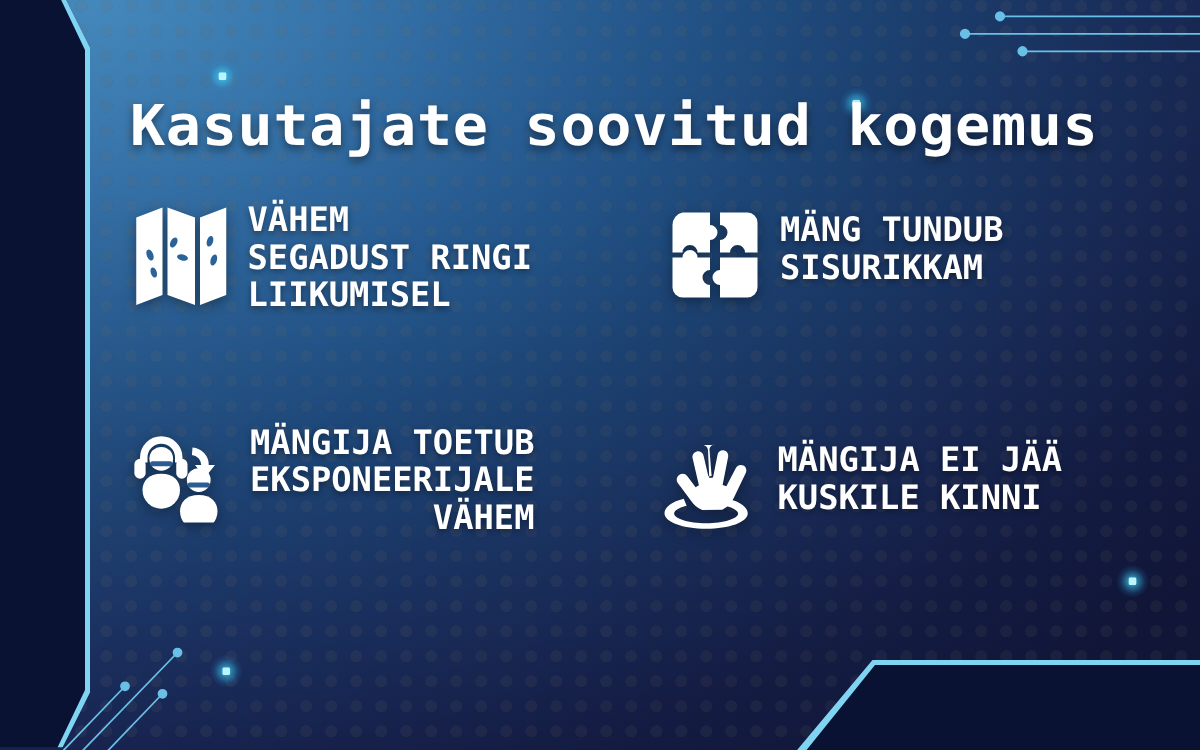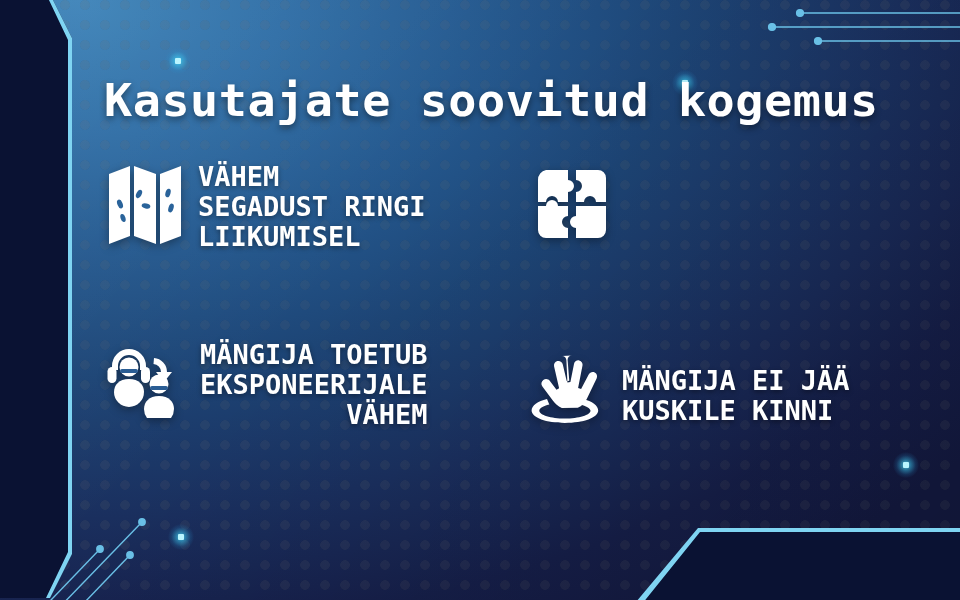--- a/index.html
+++ b/index.html
@@ -96,21 +96,21 @@
     letter-spacing:0px;
     text-transform:uppercase;
     text-shadow:0 2px 5px rgba(0,0,0,.4);
     white-space:pre-line;
     padding-top:2px;
   }
 
   #f1{left:108px;top:160px;}
   #f2{left:536px;top:168px;}
   #f3{left:104px;top:338px;text-align:right;}
-  #f4{left:524px;top:352px;align-items:flex-end;}
+  #f4{left:524px;top:352px;}
 
   #f1 .ficon{width:74px;height:86px;}
   #f3 .ficon{width:80px;height:80px;}
   #f4 .ficon{width:82px;height:74px;}
 </style>
 </head>
 <body>
 
 <div id="stage">
 
@@ -182,20 +182,22 @@
 
     <div class="feature" id="f2">
       <svg class="ficon" viewBox="0 0 72 72">
         <g fill="#ffffff">
           <path d="M10 2 h22 v10 a6 6 0 0 1 0 12 v10 H22 a6 6 0 0 0 -12 0 H2 V12 a10 10 0 0 1 8-10 Z"></path>
           <path d="M40 2 h22 a8 8 0 0 1 8 8 v24 H60 a6 6 0 0 0 -12 0 H40 V24 a6 6 0 0 0 0-12 Z"></path>
           <path d="M2 38 h8 a6 6 0 0 1 12 0 h10 v10 a6 6 0 0 0 0 12 v10 H10 a8 8 0 0 1 -8-8 Z"></path>
           <path d="M48 38 h22 v24 a8 8 0 0 1 -8 8 H40 V60 a6 6 0 0 1 0-12 V38 Z"></path>
         </g>
       </svg>
+      <div class="ftext">MÄNG TUNDUB
+SISURIKKAM</div>
     </div>
 
     <div class="feature" id="f3">
       <svg class="ficon" viewBox="0 0 80 80">
         <g fill="#ffffff">
 
           <path d="M8 28 a17 17 0 0 1 34 0 v4 h-6 v-4 a11 11 0 0 0 -22 0 v4 H8 Z"></path>
           <rect x="3.5" y="29" width="9" height="16" rx="4.5"></rect>
           <rect x="37" y="29" width="9" height="16" rx="4.5"></rect>
 

